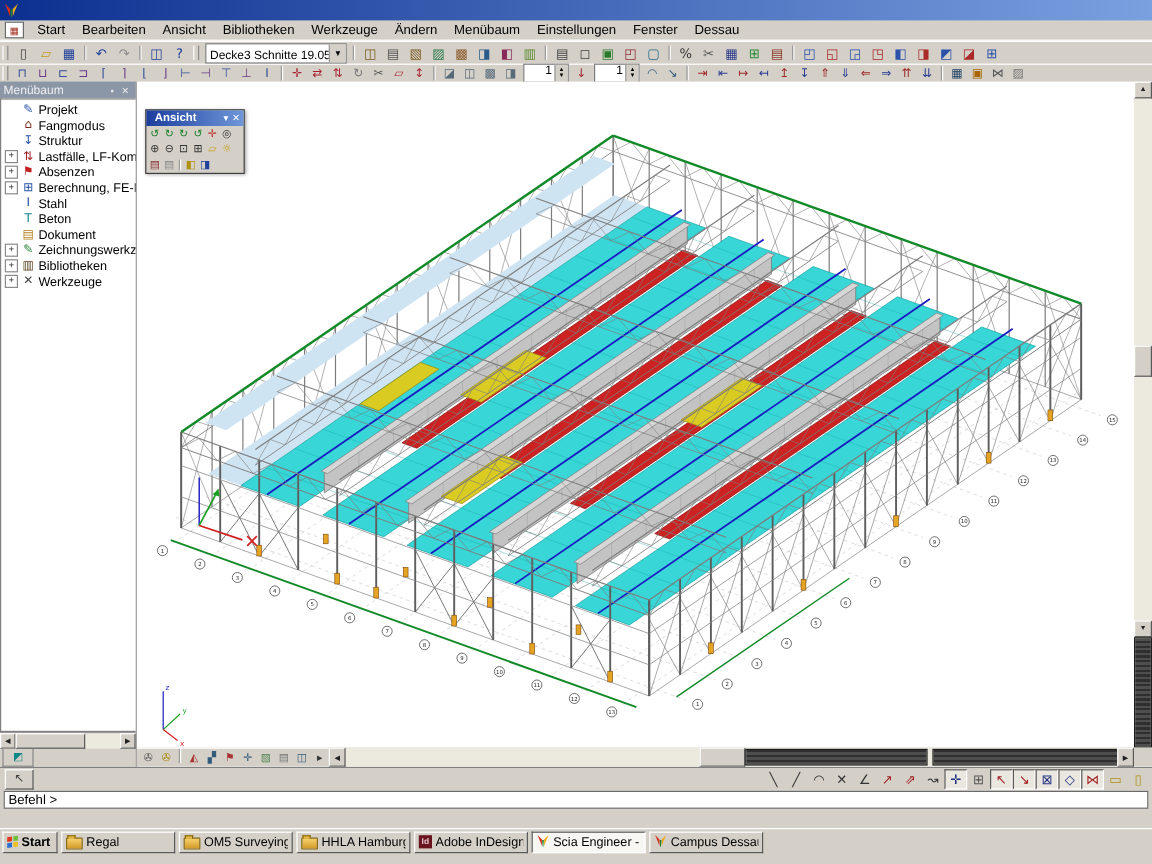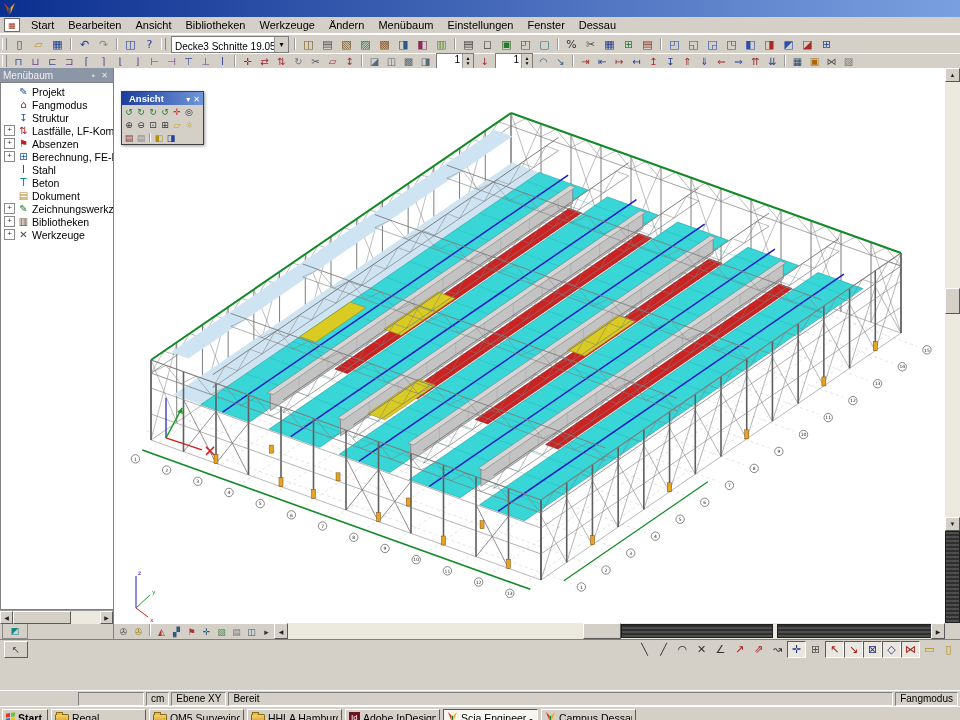--- a/index.html
+++ b/index.html
@@ -1378,30 +1378,25 @@
             <span class="g" style="color: rgb(160, 32, 32);">⋈</span>
           </span>
           <span class="tbi">
             <span class="g" style="color: rgb(176, 144, 16);">▭</span>
           </span>
           <span class="tbi">
             <span class="g" style="color: rgb(176, 144, 16);">▯</span>
           </span>
         </span>
     </div>
+    <div class="cmd-in-row">
+      <input class="cmdin" value="Befehl &gt;" style="">
+    </div>
   </div>
 
-  <div class="statusbar">
-    <span class="sb-sp"></span>
-    <span class="scell c0"></span>
-    <span class="scell">cm</span>
-    <span class="scell">Ebene XY</span>
-    <span class="scell grow">Bereit</span>
-    <span class="scell">Fangmodus</span>
-  </div>
 
   <div class="taskbar">
     <span class="startbtn">
       <span class="flag">
           <i></i>
           <i></i>
           <i></i>
           <i></i>
         </span>
       <span>Start</span>

